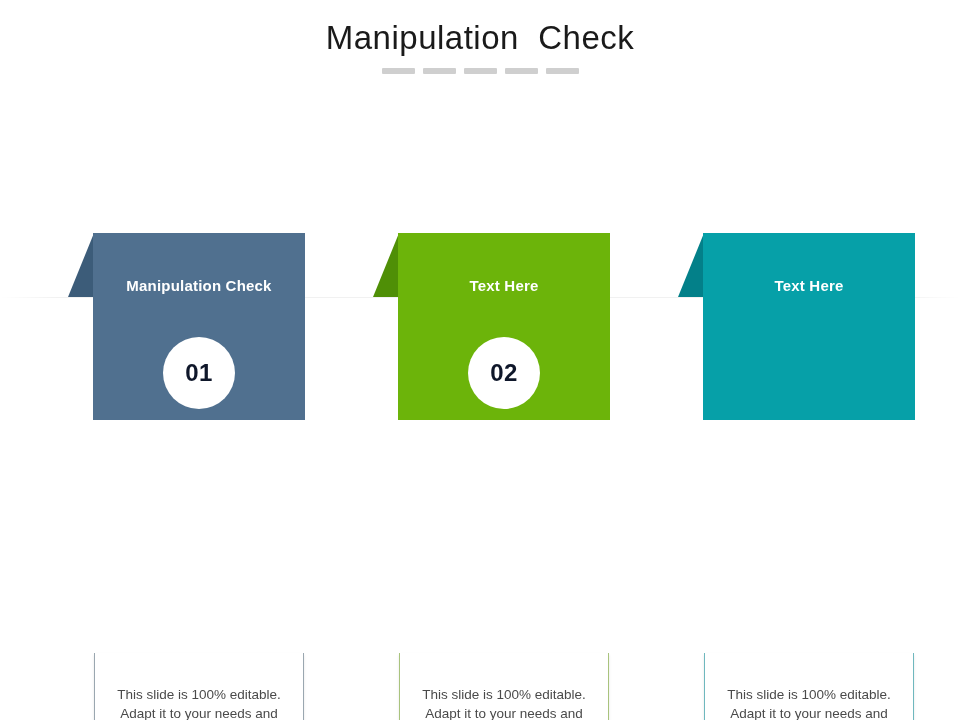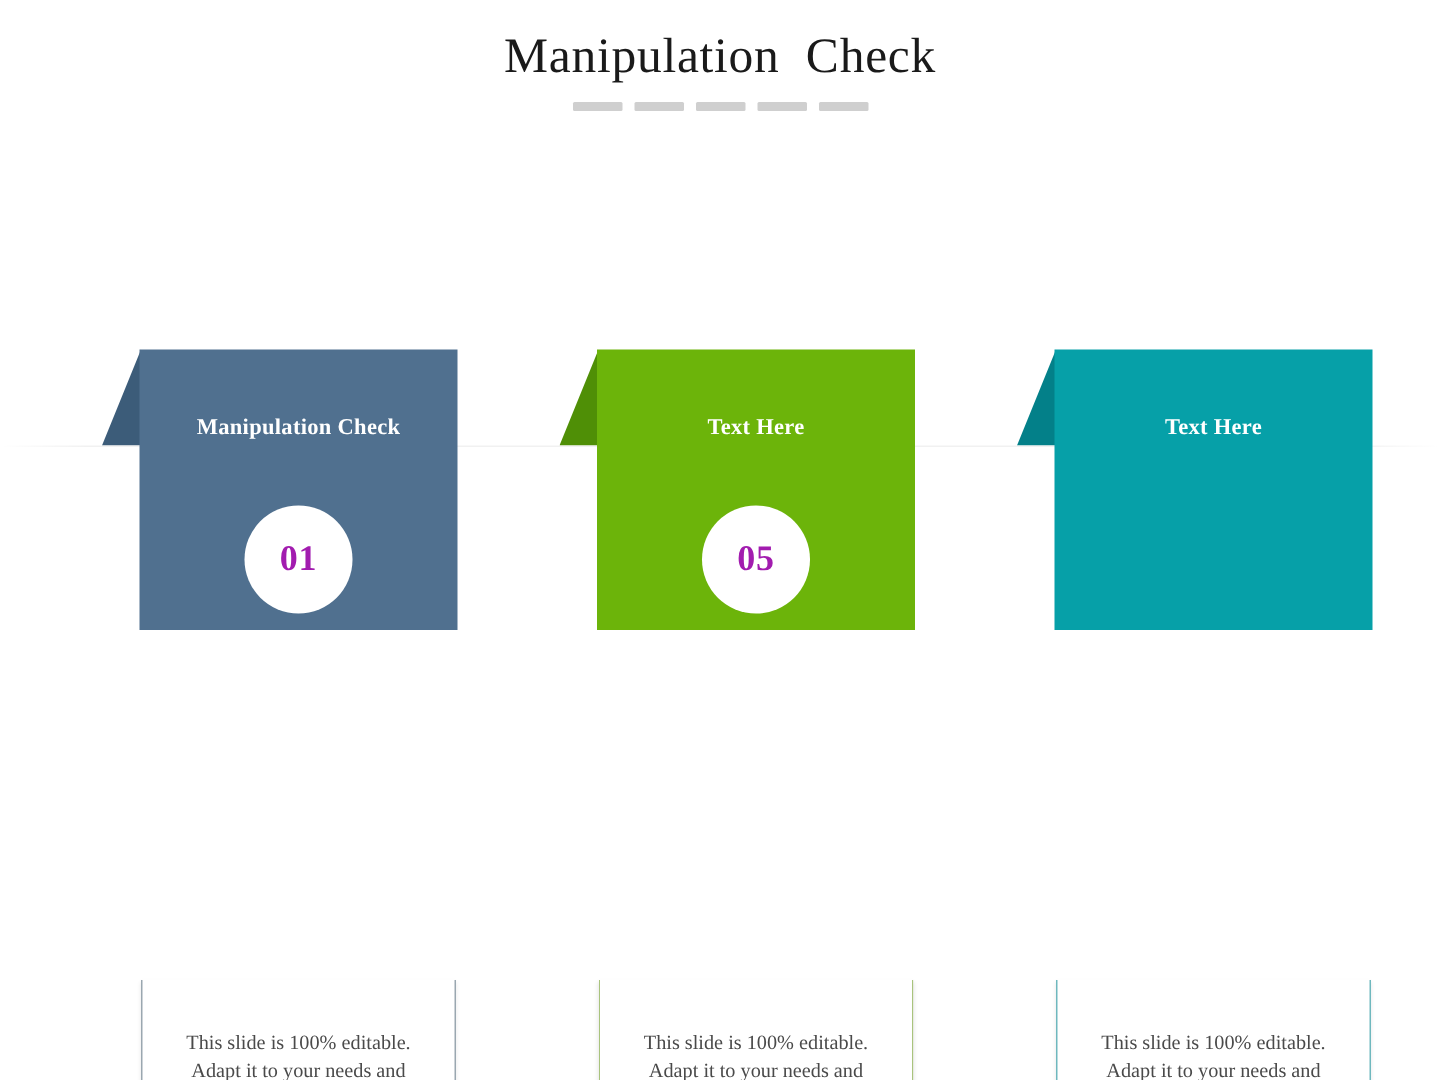--- a/index.html
+++ b/index.html
@@ -8,21 +8,20 @@
     height: 720px;
     background: #ffffff;
     font-family: "Liberation Sans", sans-serif;
     overflow: hidden;
   }
   .slide {
     position: relative;
     width: 886px;
     height: 720px;
     background: #ffffff;
-    font-family: Liberation Serif, serif;
   }
 
   
   .title-block {
     position: absolute;
     top: 18px;
     left: 0;
     width: 960px;
     text-align: center;
   }
@@ -105,21 +104,21 @@
     transform: translateX(-50%);
     width: 72px;
     height: 72px;
     border-radius: 50%;
     background: #ffffff;
     display: flex;
     align-items: center;
     justify-content: center;
     font-size: 24px;
     font-weight: bold;
-    color: #a21caf;
+    color: #0f172a;
     letter-spacing: 0.5px;
   }
 
   .card-body {
     position: absolute;
     top: 420px;
     left: 1px;
     width: 210px;
     height: 161px;
     background: #ffffff;
@@ -178,21 +177,21 @@
   </div>
 
   <div class="card card-2">
     <div class="ribbon-tail">
       <svg width="26" height="64" viewBox="0 0 26 64">
         <polygon points="26,0 26,64 0,64" fill="#4f8f06"></polygon>
       </svg>
     </div>
     <div class="card-header" style="background: rgb(108, 180, 10);">
       <div class="header-label">Text Here</div>
-      <div class="num-circle">05</div>
+      <div class="num-circle">02</div>
     </div>
     <div class="card-body">
       <div class="body-text">This slide is 100% editable. Adapt it to your needs and capture your audience's attention.</div>
     </div>
   </div>
 
   <div class="card card-3">
     <div class="ribbon-tail">
       <svg width="26" height="64" viewBox="0 0 26 64">
         <polygon points="26,0 26,64 0,64" fill="#038089"></polygon>

